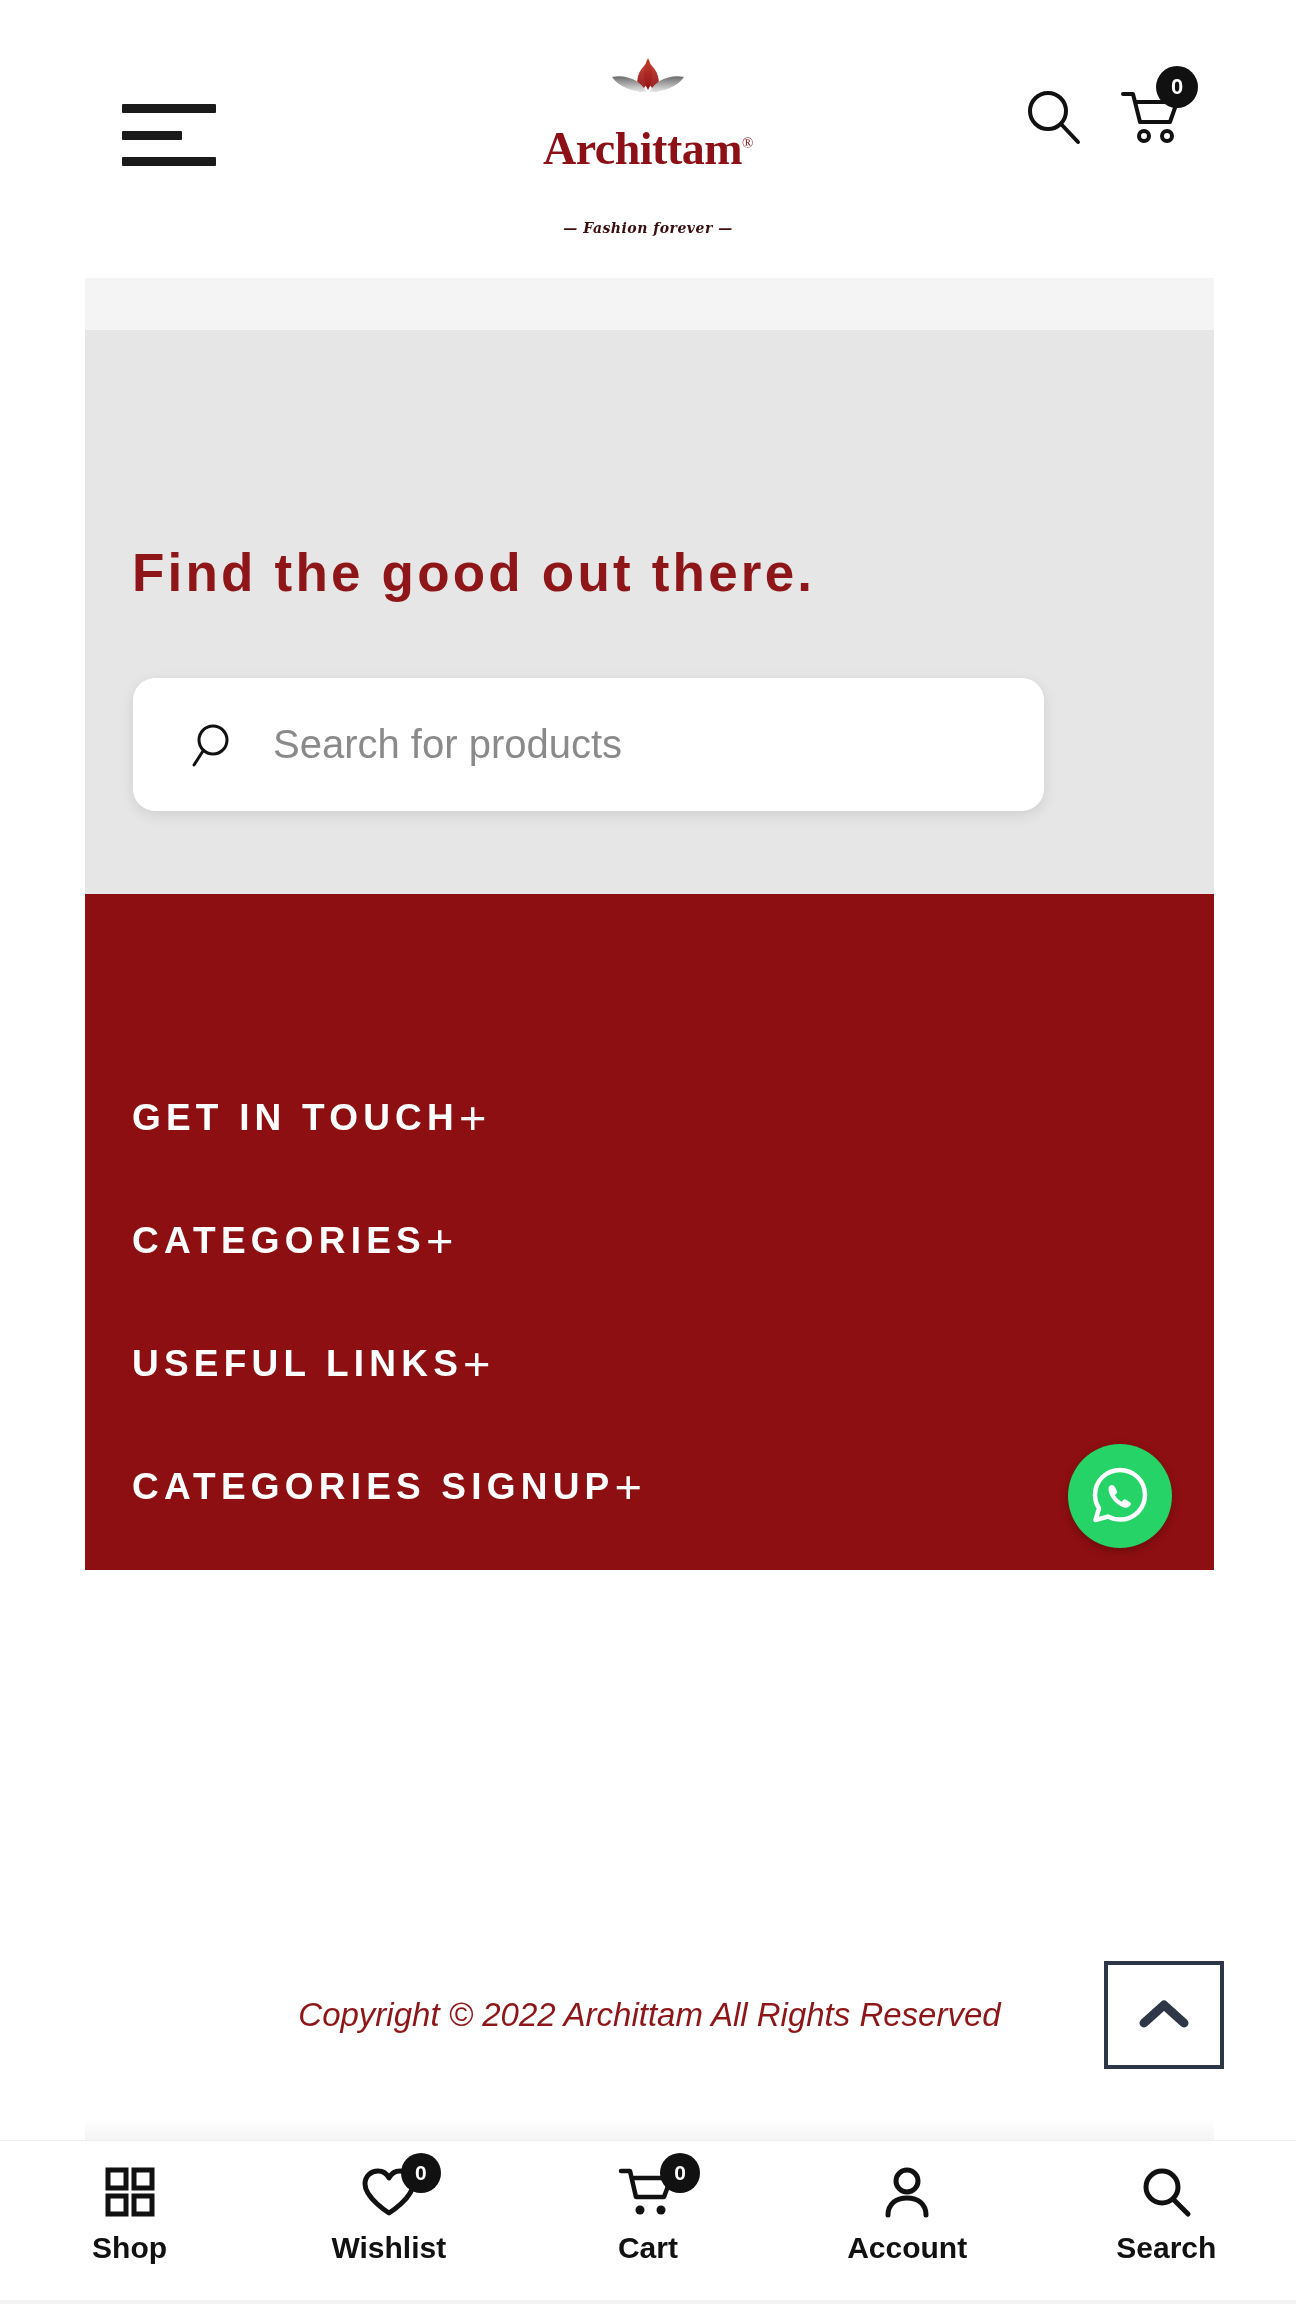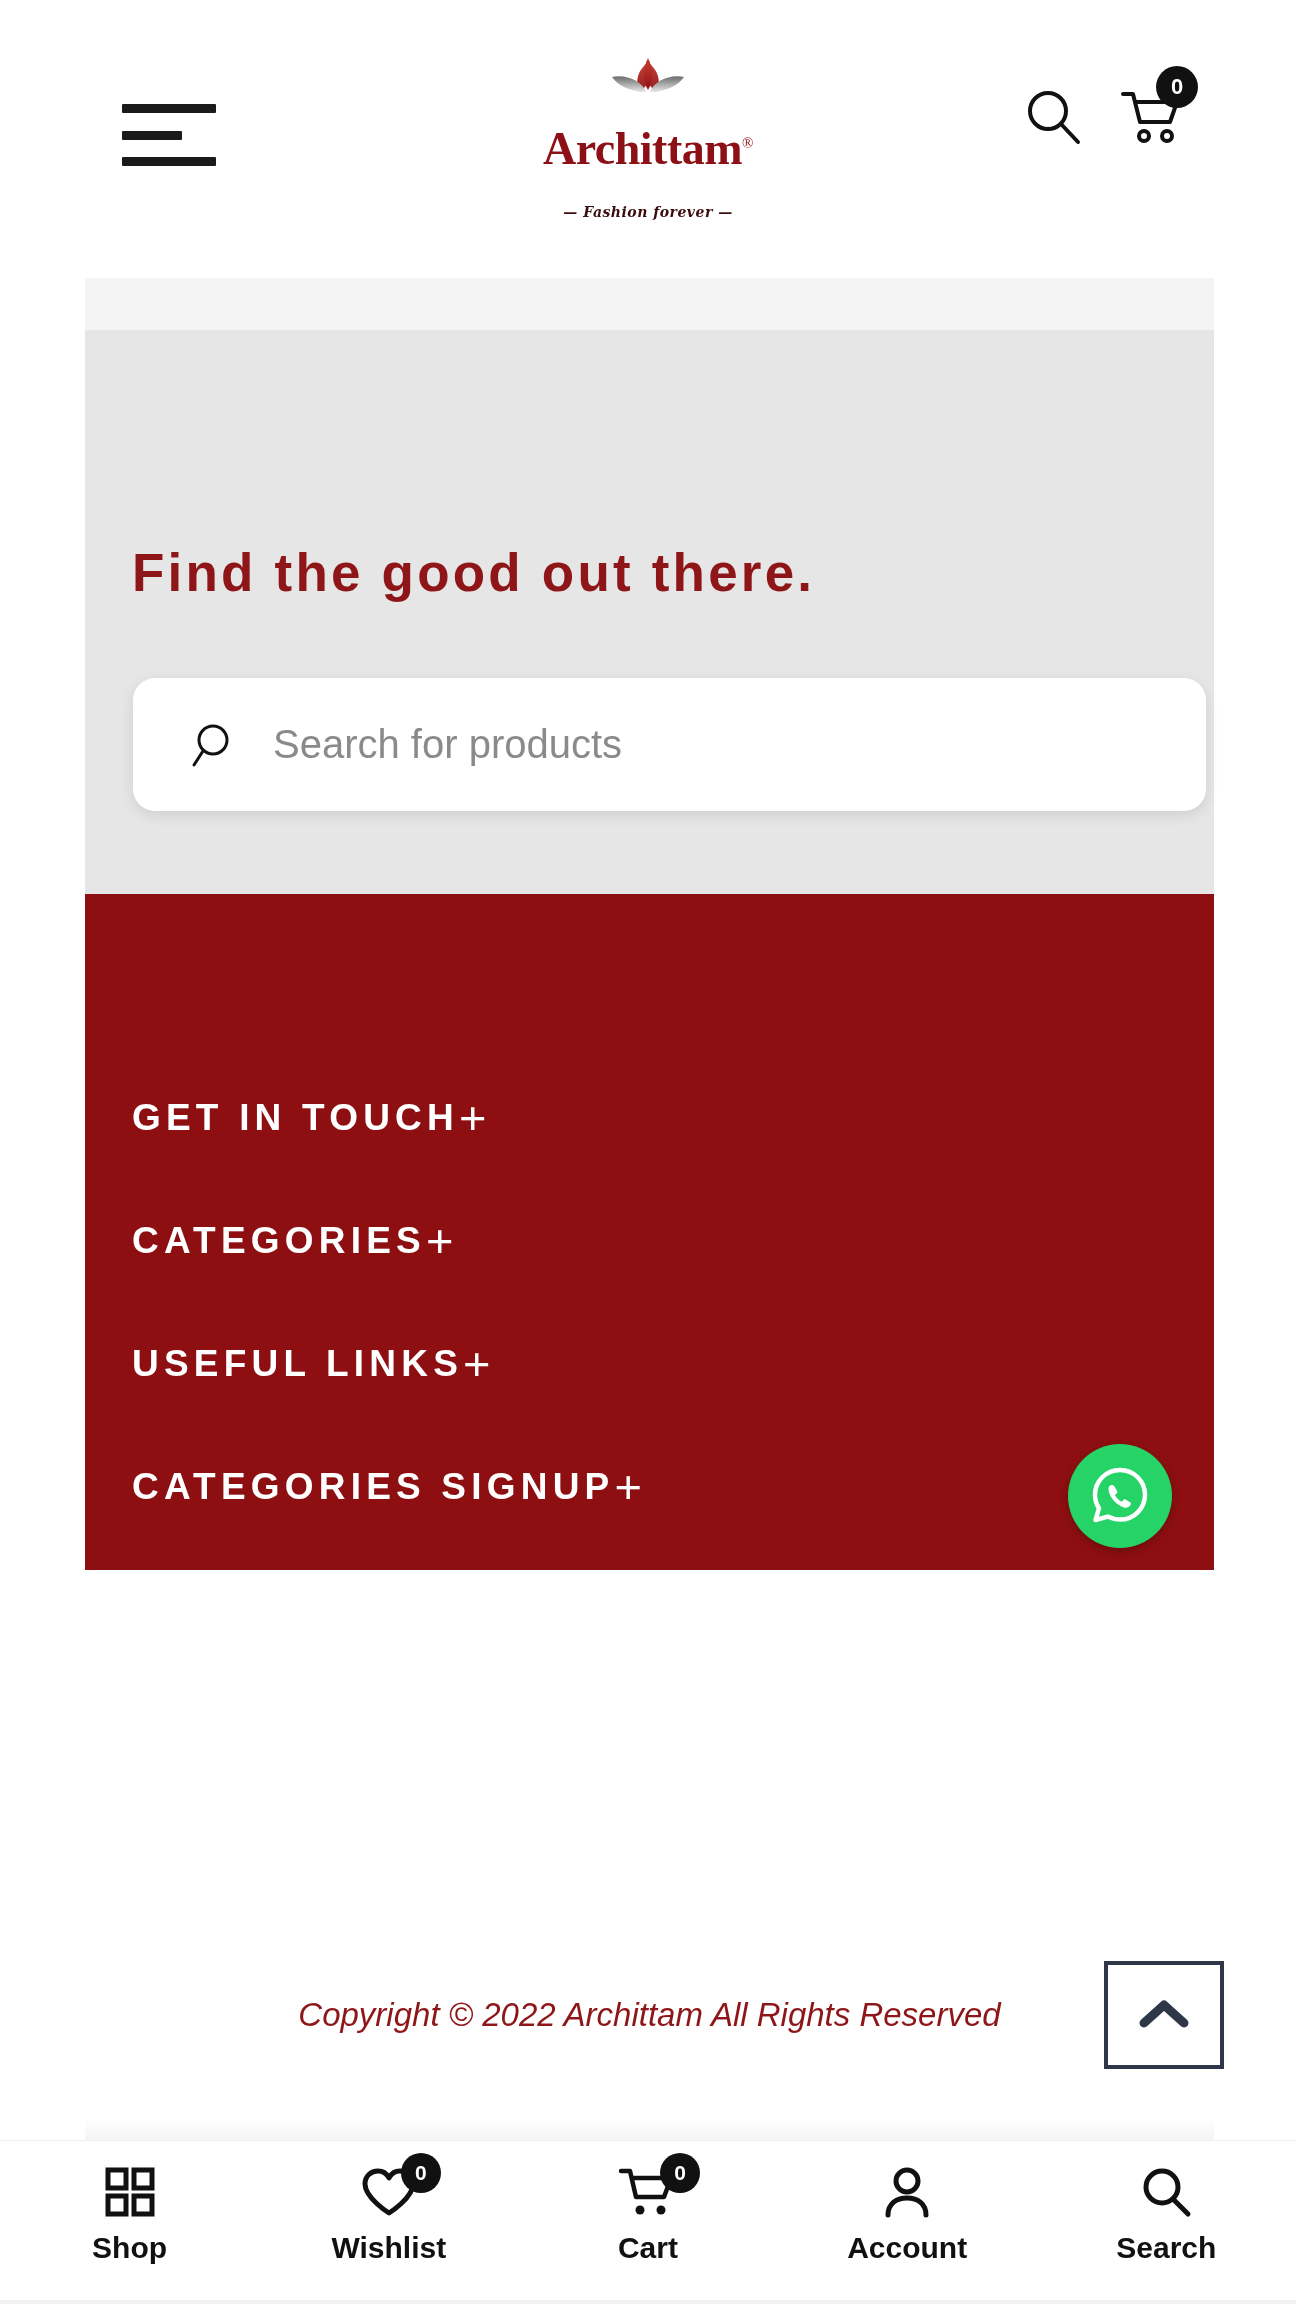--- a/index.html
+++ b/index.html
@@ -39,21 +39,21 @@
     letter-spacing:-0.5px; line-height:1;
     margin-top:-4px; position:relative;
   }
   .logo-reg {
     font-size:15px; vertical-align:super; font-weight:400;
     color:#8e1017;
   }
   .logo-tag {
     font-family:"DejaVu Serif", serif;
     font-style:italic; font-size:14px; font-weight:700;
-    color:#3b0d0d; letter-spacing:0.5px; margin-top:4px;
+    color:#3b0d0d; letter-spacing:0.5px; margin-top:20px;
   }
 
   .hdr-icons { position:absolute; right:114px; top:86px; display:flex; align-items:center; gap:36px; }
   .icon-btn { position:relative; cursor:pointer; display:flex; align-items:center; justify-content:center; }
   .badge {
     position:absolute; background:#111111; color:#ffffff;
     border-radius:50%; font-size:22px; font-weight:600;
     width:42px; height:42px; display:flex; align-items:center; justify-content:center;
     font-family:"Liberation Sans", sans-serif;
   }
@@ -66,21 +66,21 @@
     height:564px; background:#e6e6e6;
     position:relative;
   }
   .hero-title {
     position:absolute; left:47px; top:216px;
     font-size:53px; font-weight:700; color:#8e1618;
     letter-spacing:3.2px; line-height:1;
   }
   .search-box {
     position:absolute; left:48px; top:348px;
-    width:1073px; height:133px;
+    width:911px; height:133px;
     background:#ffffff; border-radius:22px;
     box-shadow:0 4px 14px rgba(0,0,0,0.10);
     display:flex; align-items:center; padding-left:58px; gap:30px;
     cursor:text;
   }
   .search-ph { font-size:40px; color:#8a8a8a; font-weight:400; }
 
   
   .footer-red {
     background:#8e0f11;

